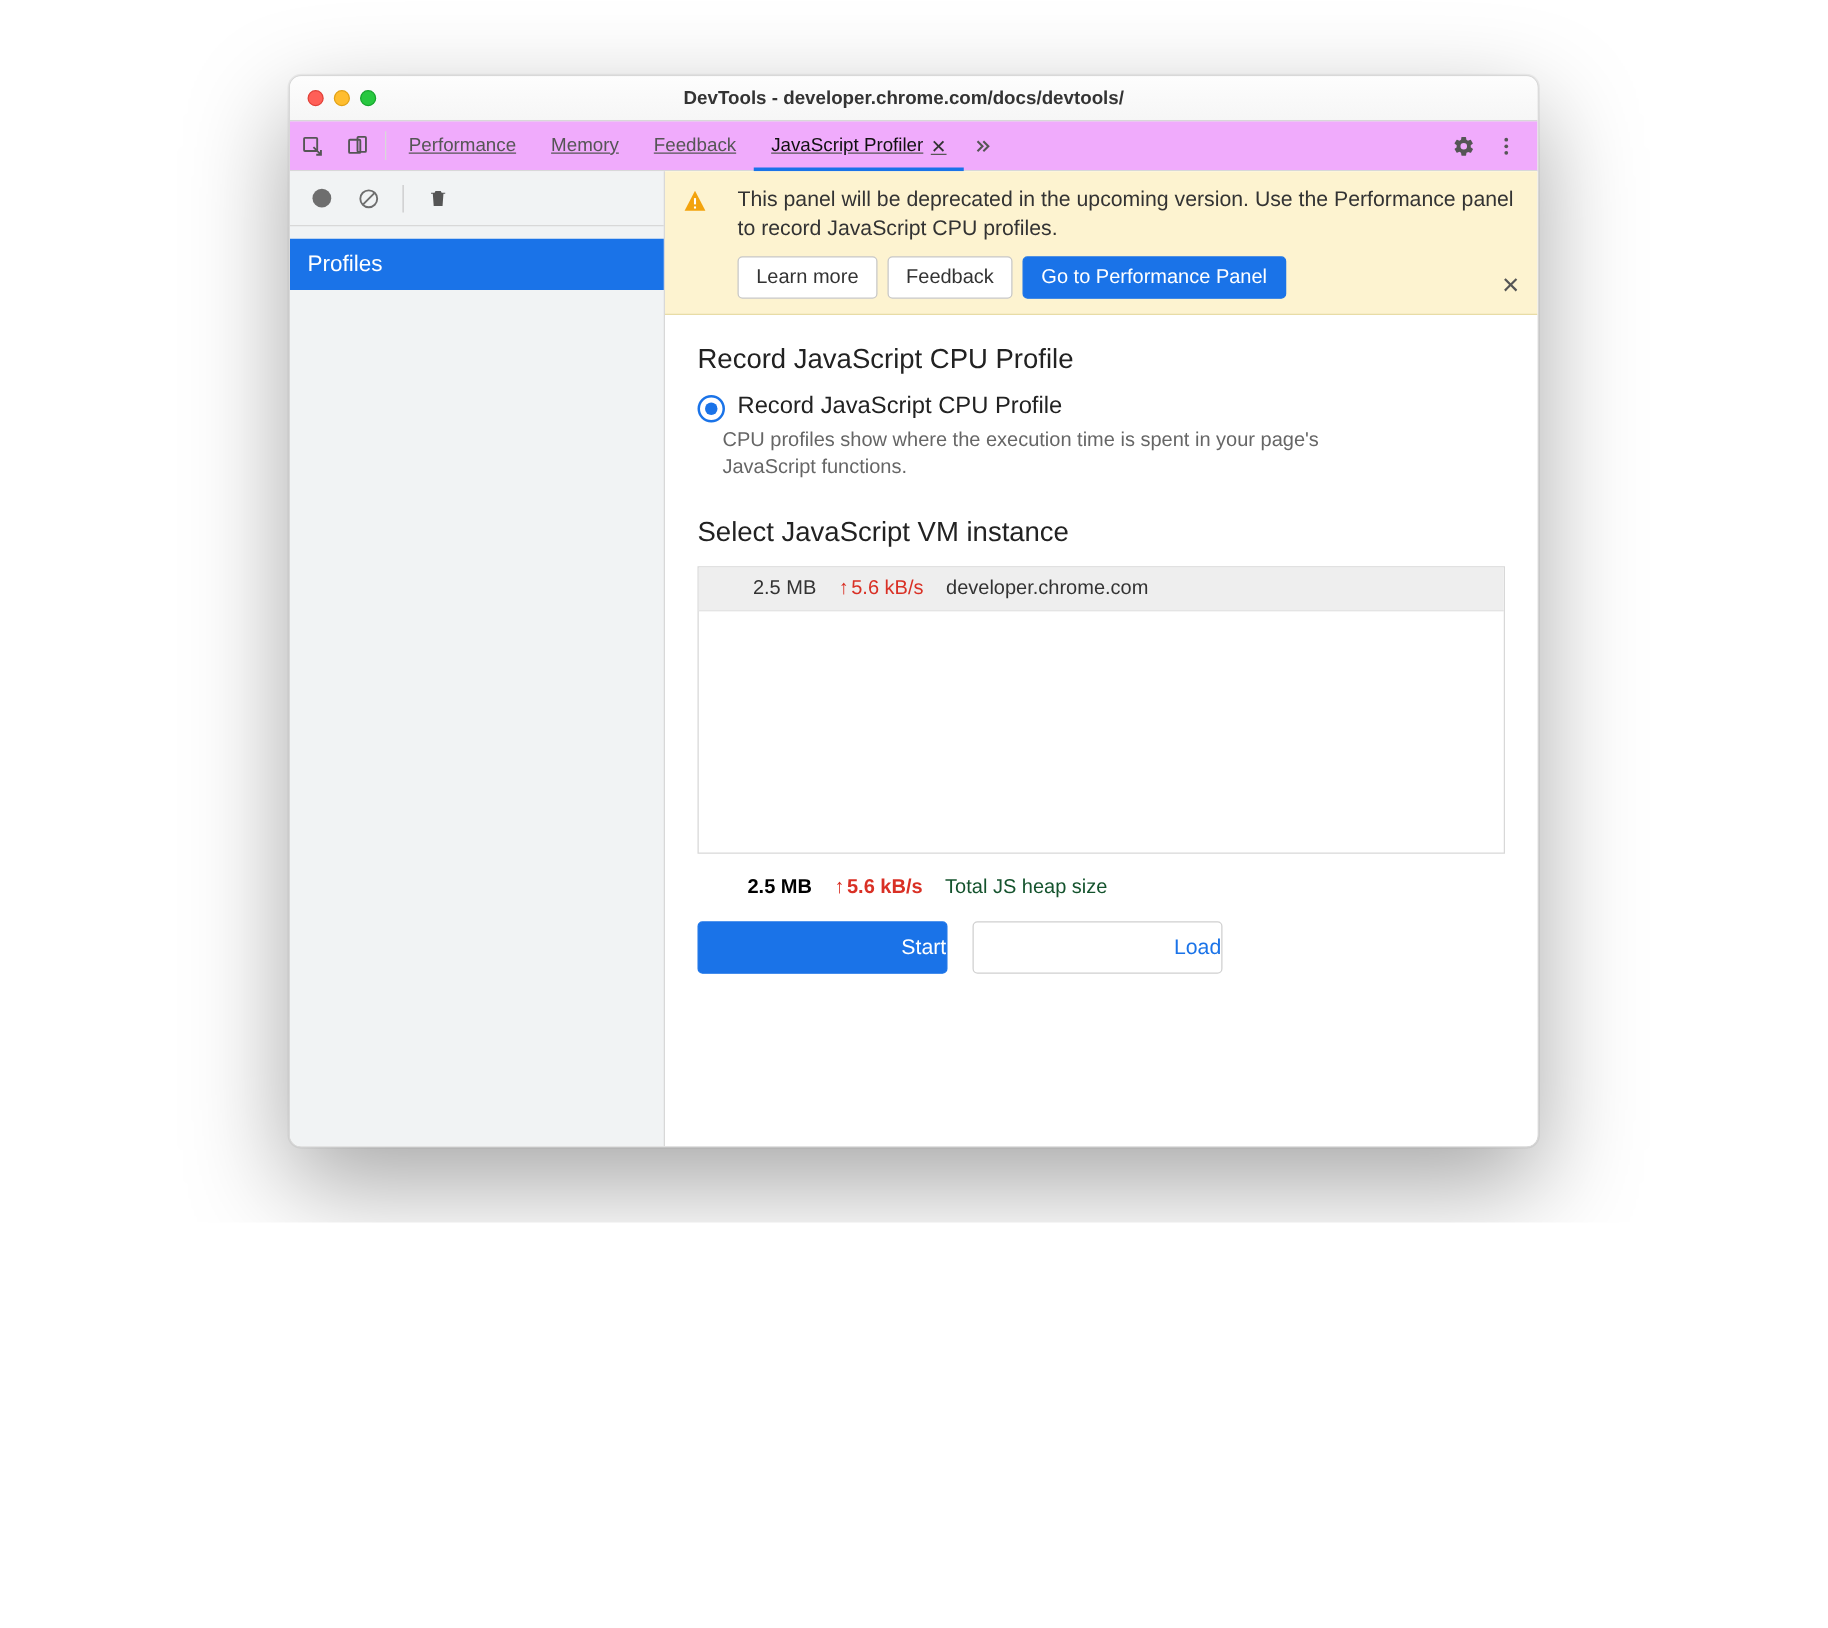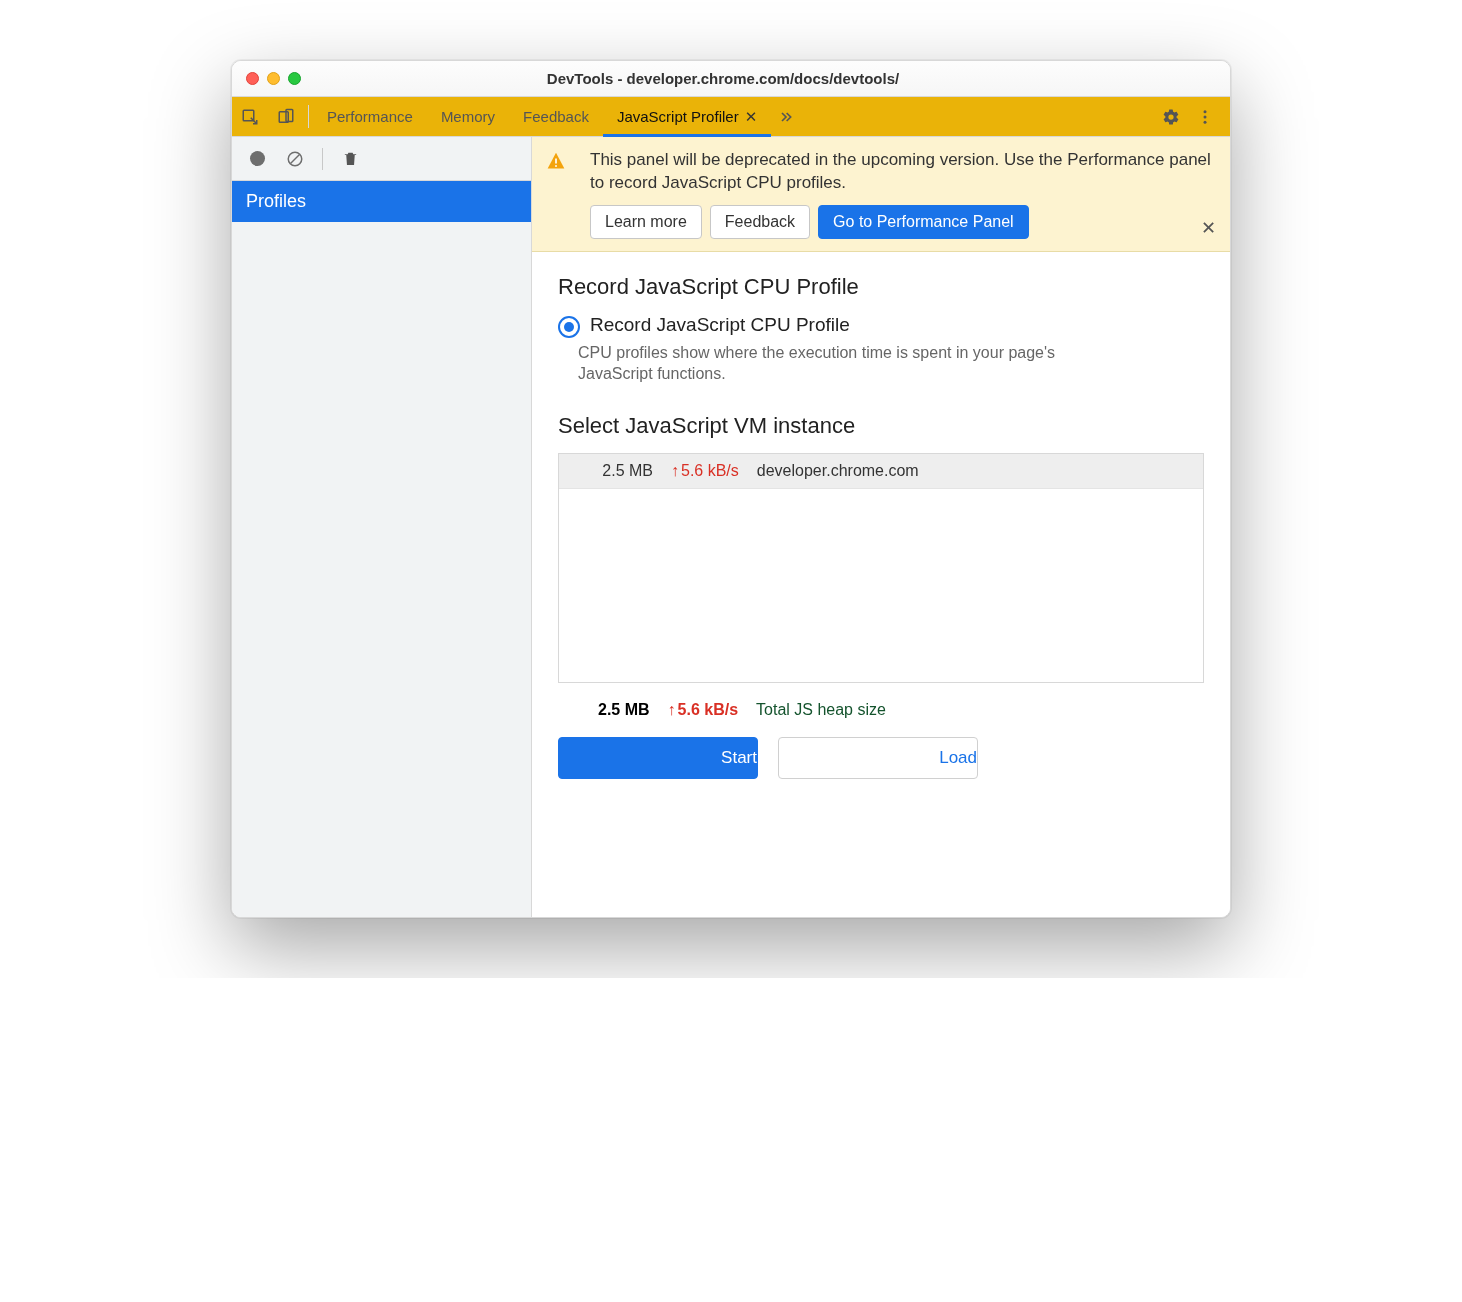--- a/index.html
+++ b/index.html
@@ -31,43 +31,43 @@
   .dot.yellow{background:#ffbd2e;border:1px solid #e1a116;}
   .dot.green{background:#28c840;border:1px solid #17a42e;}
   .wtitle {
     position:absolute; left:0; right:16px; text-align:center;
     font-size:15px; color:#333; font-weight:600; pointer-events:none;
   }
   .tabbar {
     height: 40px;
     border-bottom: 1px solid #d8d8d8;
     display:flex; align-items:stretch;
-    background:#eab308;
-    font-size:15px; color:#555;
+    background:#f0abfc;
+    font-size:15px; color:#555;text-decoration:underline;
   }
   .tabbar .icon-btn{
     width:36px; display:flex; align-items:center; justify-content:center;
     color:#555;
   }
   .vsep{width:1px;background:#d8d8d8; margin:8px 4px;}
   .tab {
     padding:0 14px; display:flex; align-items:center; gap:6px;
     color:#555; cursor:pointer; position:relative;
   }
   .tab.active{color:#111;}
   .tab.active::after{
     content:""; position:absolute; left:0; right:0; bottom:-1px; height:3px; background:#1a73e8;
   }
   .tab .close{font-size:15px;color:#333;}
   .right-icons{margin-left:auto; display:flex; align-items:center; padding-right:8px;}
   .right-icons .icon-btn{width:34px;}
   .content{display:flex; min-height:780px;}
   .sidebar{
     width:300px; background:#f1f3f4; border-right:1px solid #d8d8d8;
-    display:flex; flex-direction:column;
+    display:flex; flex-direction:column;gap:10px;
   }
   .sb-toolbar{
     height:44px; display:flex; align-items:center; gap:8px;
     padding:0 10px; border-bottom:1px solid #d8d8d8;
   }
   .sb-toolbar .tool{width:30px; height:30px; display:flex;align-items:center;justify-content:center; color:#555;}
   .record-dot{width:15px;height:15px;border-radius:50%;background:#6e6e6e;}
   .sb-sep{width:1px; height:22px; background:#c8c8c8; margin:0 4px;}
   .sidebar-item{
     background:#1a73e8; color:#fff; font-size:18px; padding:10px 14px;

